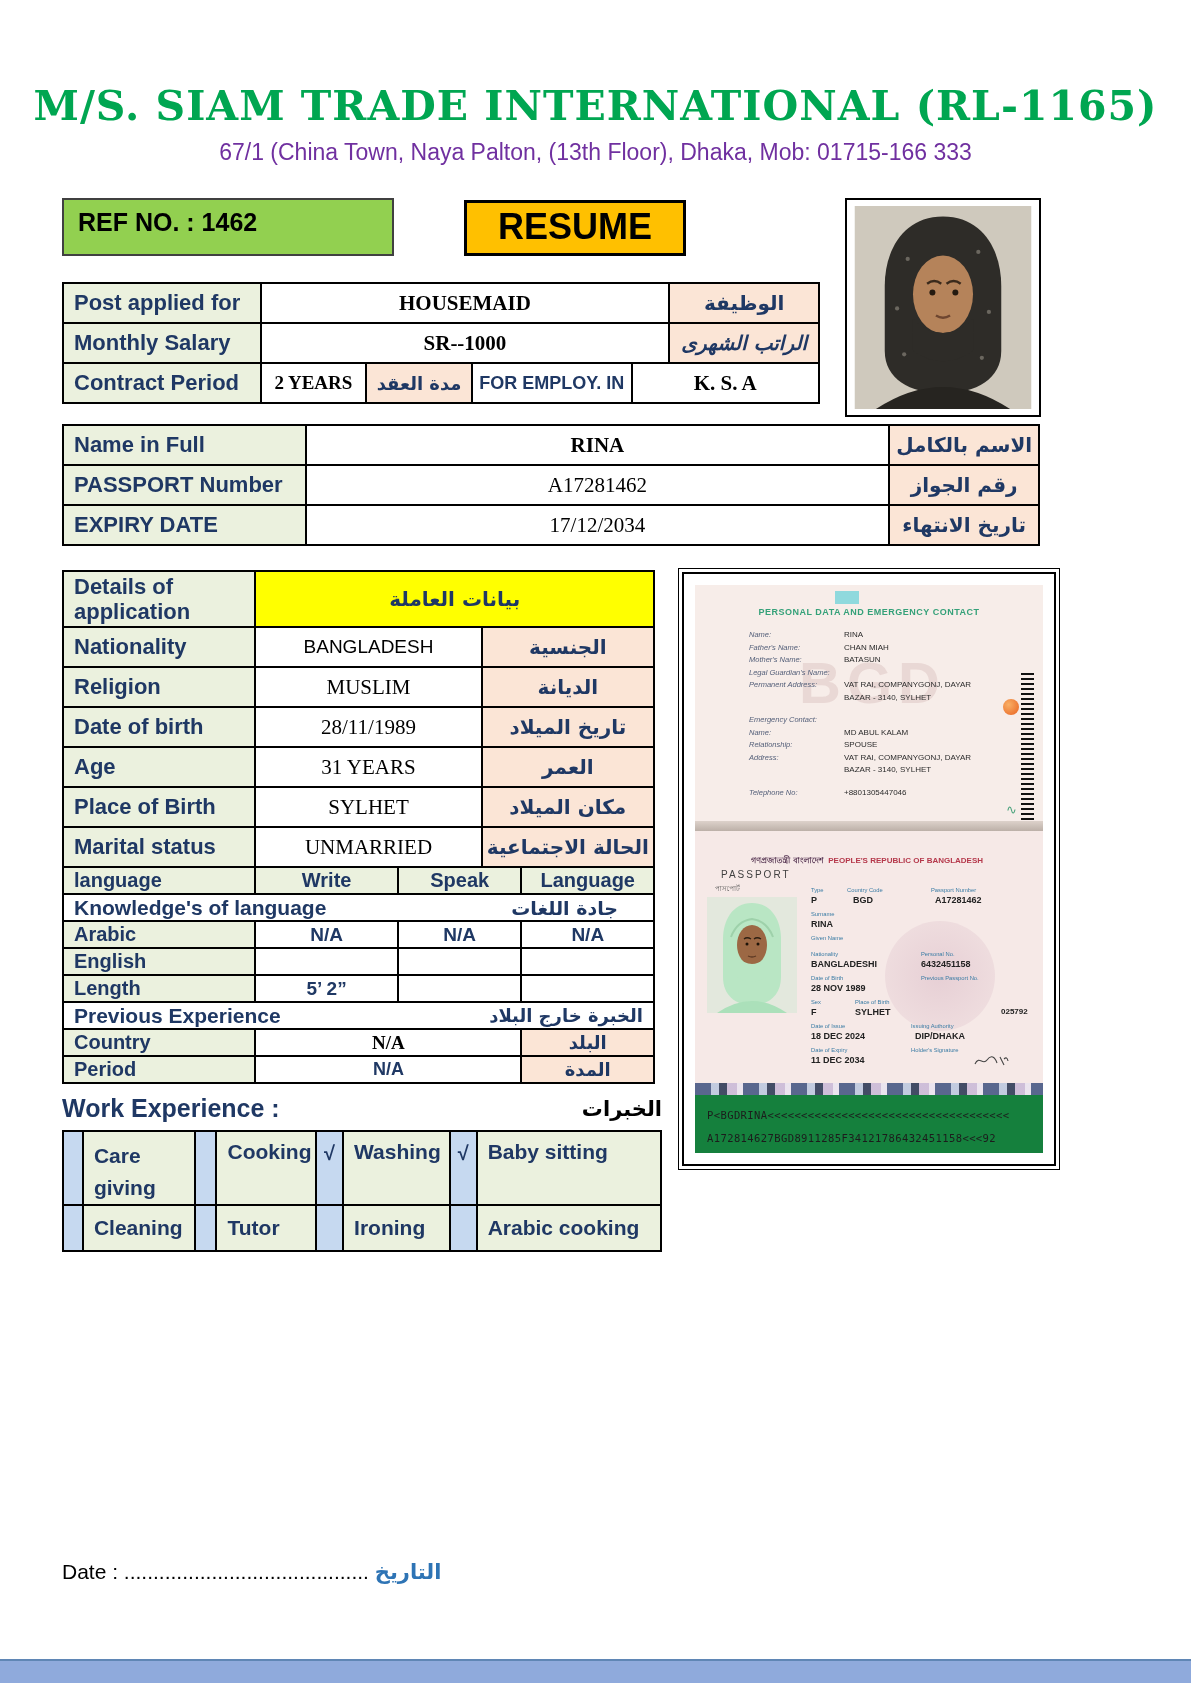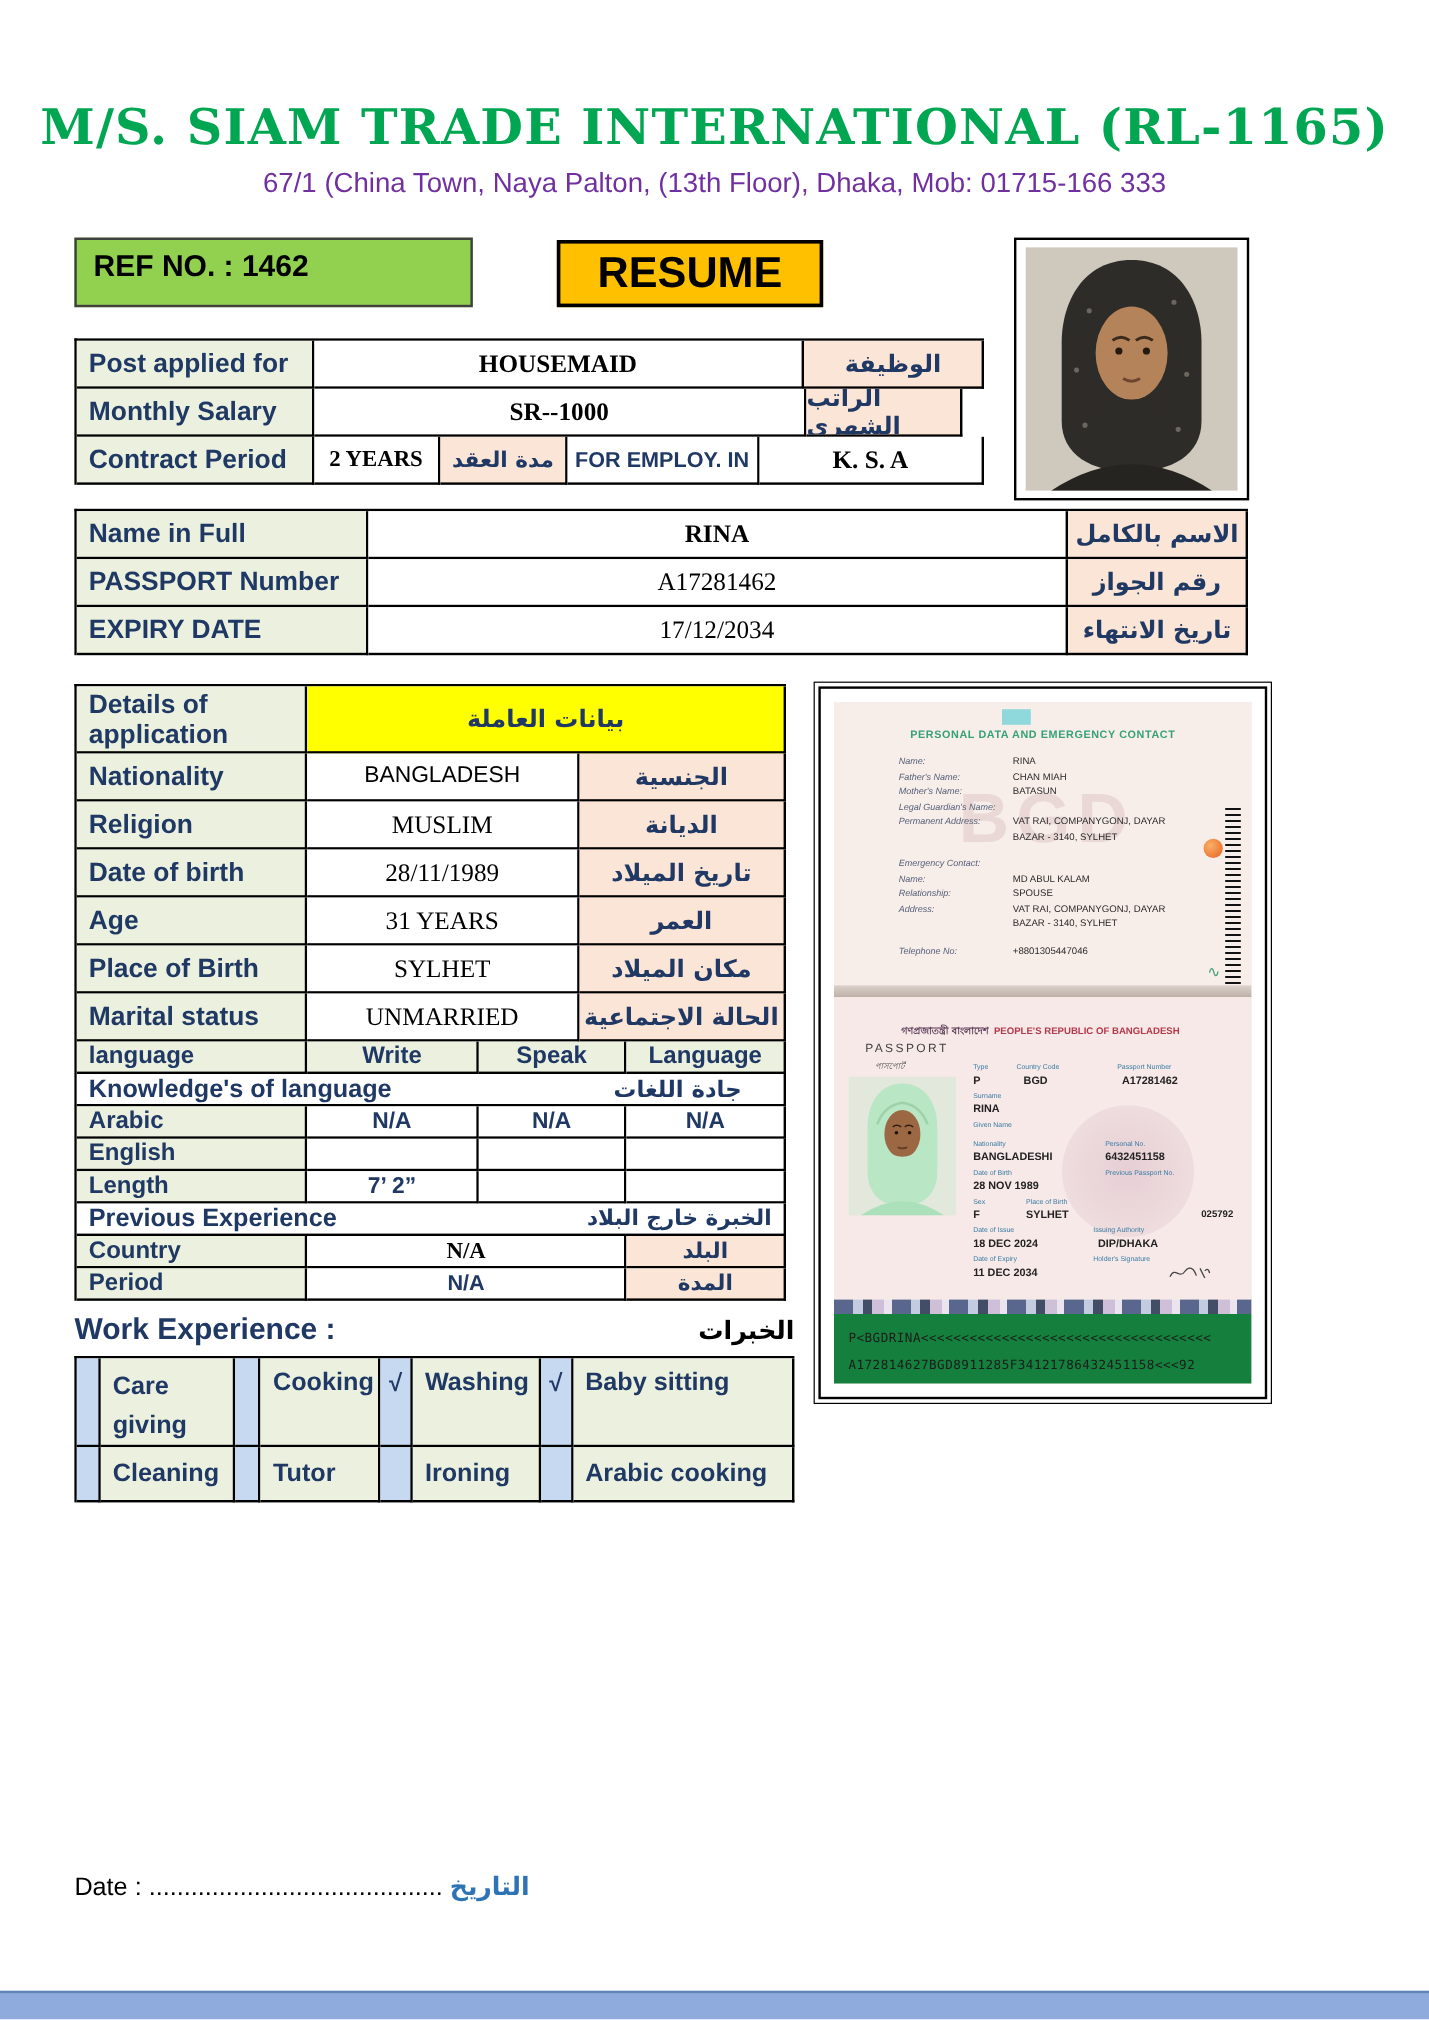--- a/index.html
+++ b/index.html
@@ -59,21 +59,21 @@
     color:rgba(185,140,140,.22);}
   .seal{position:absolute;top:114px;right:24px;width:16px;height:16px;border-radius:50%;
     background:radial-gradient(circle at 35% 35%,#f9b066,#e8611f);}
   .squiggle{position:absolute;bottom:4px;right:26px;color:#4aa37c;font-size:13px;}
   .divider{width:100%;height:10px;background:linear-gradient(#ddd2cb,#bcb0a8);}
   .pg2{position:relative;width:100%;height:252px;background:#f6e9e7;}
   .pg2head{position:absolute;top:18px;left:56px;white-space:nowrap;}
   .bn{font-size:8px;color:#5b3a57;font-weight:bold;font-family:"DejaVu Sans",sans-serif;}
   .cEN{font-size:8px;color:#b5384b;font-weight:bold;}
   .ppword{position:absolute;top:38px;left:26px;font-size:10px;font-weight:normal;color:#3f3f3f;letter-spacing:2px;}
-  .ppwordbn{position:absolute;top:52px;left:34px;font-size:7px;color:#555;font-family:"DejaVu Sans",sans-serif;font-style:italic;}
+  .ppwordbn{position:absolute;top:52px;left:20px;font-size:7px;color:#555;font-family:"DejaVu Sans",sans-serif;}
   .pphoto{position:absolute;top:66px;left:12px;width:90px;height:116px;}
   .pphoto svg{width:100%;height:100%;display:block;}
   .fl{position:absolute;font-size:5.8px;color:#3a7ca5;white-space:nowrap;}
   .fv{position:absolute;font-size:9px;font-weight:bold;color:#222;white-space:nowrap;}
   .wmcircle{position:absolute;top:90px;left:190px;width:110px;height:110px;border-radius:50%;
     background:radial-gradient(circle,rgba(160,90,130,.18),rgba(160,90,130,.05));}
   .holo{width:100%;height:12px;opacity:.85;
     background:repeating-linear-gradient(90deg,#3d4f7e 0 16px,#b9c5de 16px 24px,#23304f 24px 32px,#c7b6d6 32px 42px,#e8e2ef 42px 48px);}
   .mrz{width:100%;height:64px;background:#15803d;font-family:"DejaVu Sans Mono",monospace;
     font-size:10.5px;letter-spacing:.4px;color:#1c1c1c;padding:9px 0 0 12px;box-sizing:border-box;line-height:23px;}
@@ -110,21 +110,21 @@
 
   <div class="abs tbl" style="left:62px;top:282px;width:758px;">
     <div class="trow">
       <div class="cell lab h40" style="width:198px;">Post applied for</div>
       <div class="cell val valb h40" style="width:410px;">HOUSEMAID</div>
       <div class="cell ar h40" style="width:150px;">الوظيفة</div>
     </div>
     <div class="trow">
       <div class="cell lab h40" style="width:198px;">Monthly Salary</div>
       <div class="cell val valb h40" style="width:410px;">SR--1000</div>
-      <div class="cell ar h40" style="width:130px;">الراتب الشهرى</div>
+      <div class="cell ar h40" style="width:150px;font-style:italic;">الراتب الشهرى</div>
     </div>
     <div class="trow">
       <div class="cell lab h40" style="width:198px;">Contract Period</div>
       <div class="cell val valb h40" style="width:106px;font-size:19px;">2 YEARS</div>
       <div class="cell ar h40" style="width:106px;font-size:18px;">مدة العقد</div>
       <div class="cell h40 navy" style="width:160px;background:#fff;justify-content:center;font-size:18px;">FOR EMPLOY. IN</div>
       <div class="cell val valb h40" style="width:188px;">K. S. A</div>
     </div>
   </div>
 
@@ -200,21 +200,21 @@
       <div class="cell h27 navy" style="width:133px;background:#fff;justify-content:center;font-size:19px;">N/A</div>
     </div>
     <div class="trow">
       <div class="cell lab h27 small" style="width:193px;">English</div>
       <div class="cell h27" style="width:143px;background:#fff;"></div>
       <div class="cell h27" style="width:124px;background:#fff;"></div>
       <div class="cell h27" style="width:133px;background:#fff;"></div>
     </div>
     <div class="trow">
       <div class="cell lab h27 small" style="width:193px;">Length</div>
-      <div class="cell h27 navy" style="width:143px;background:#fff;justify-content:center;font-size:19px;">7’ 2”</div>
+      <div class="cell h27 navy" style="width:143px;background:#fff;justify-content:center;font-size:19px;">5’ 2”</div>
       <div class="cell h27" style="width:124px;background:#fff;"></div>
       <div class="cell h27" style="width:133px;background:#fff;"></div>
     </div>
     <div class="trow">
       <div class="cell h27" style="width:593px;background:#fff;justify-content:space-between;padding:12px 10px;">
         <span class="navy" style="font-size:21px;">Previous Experience</span>
         <span class="navy" style="font-size:18px;font-family:'DejaVu Sans',sans-serif;">الخبرة خارج البلاد</span>
       </div>
     </div>
     <div class="trow">

